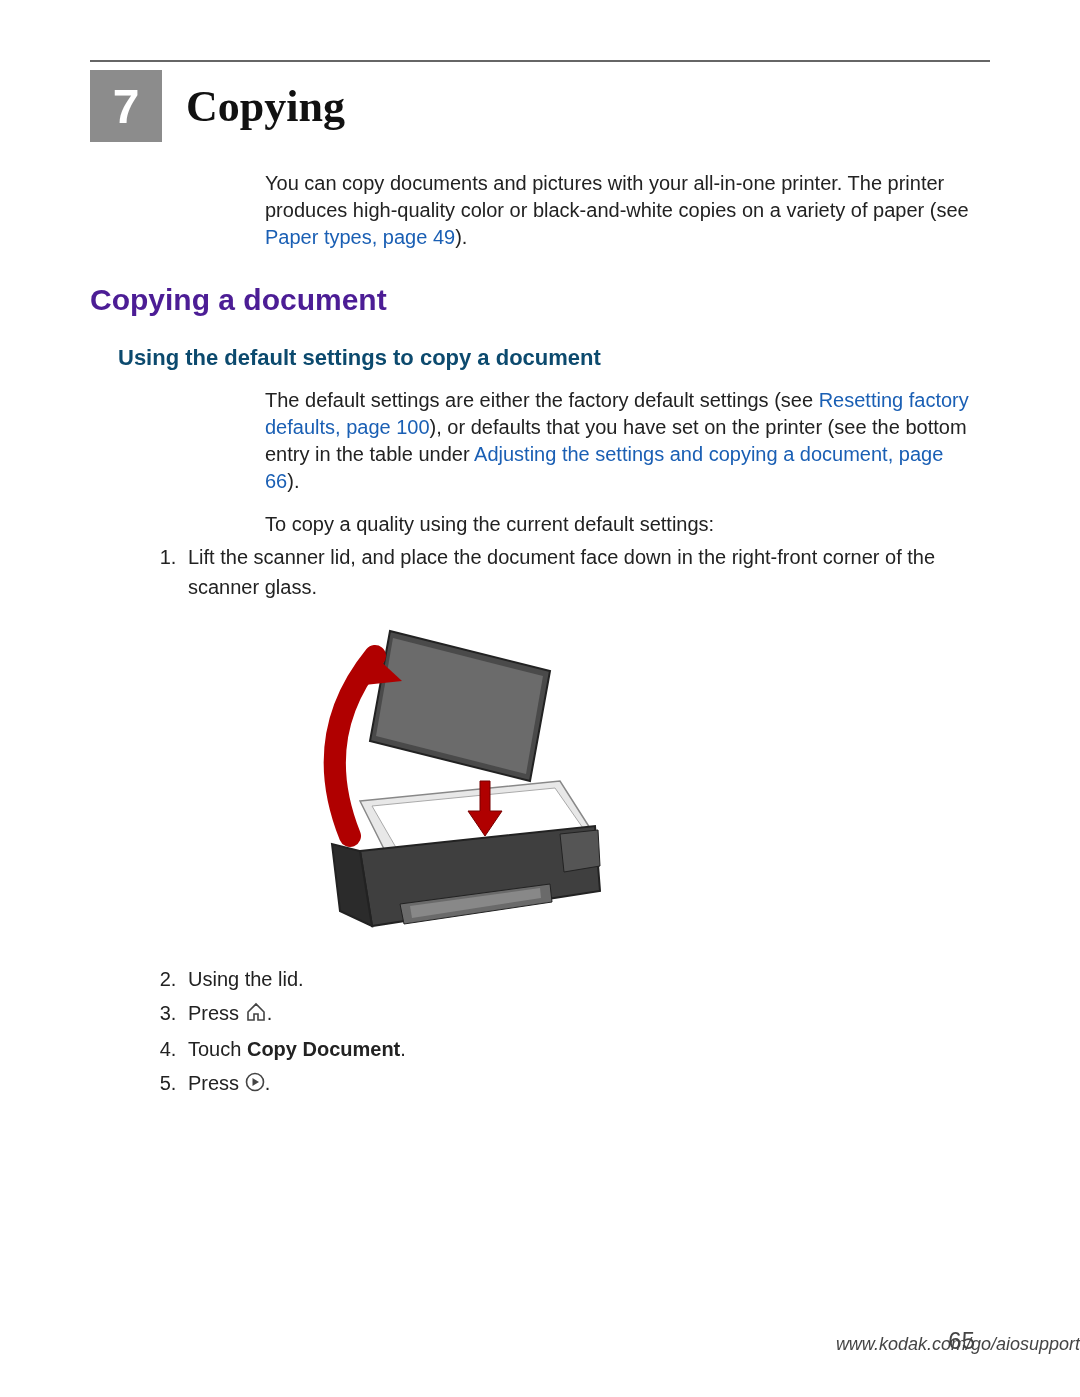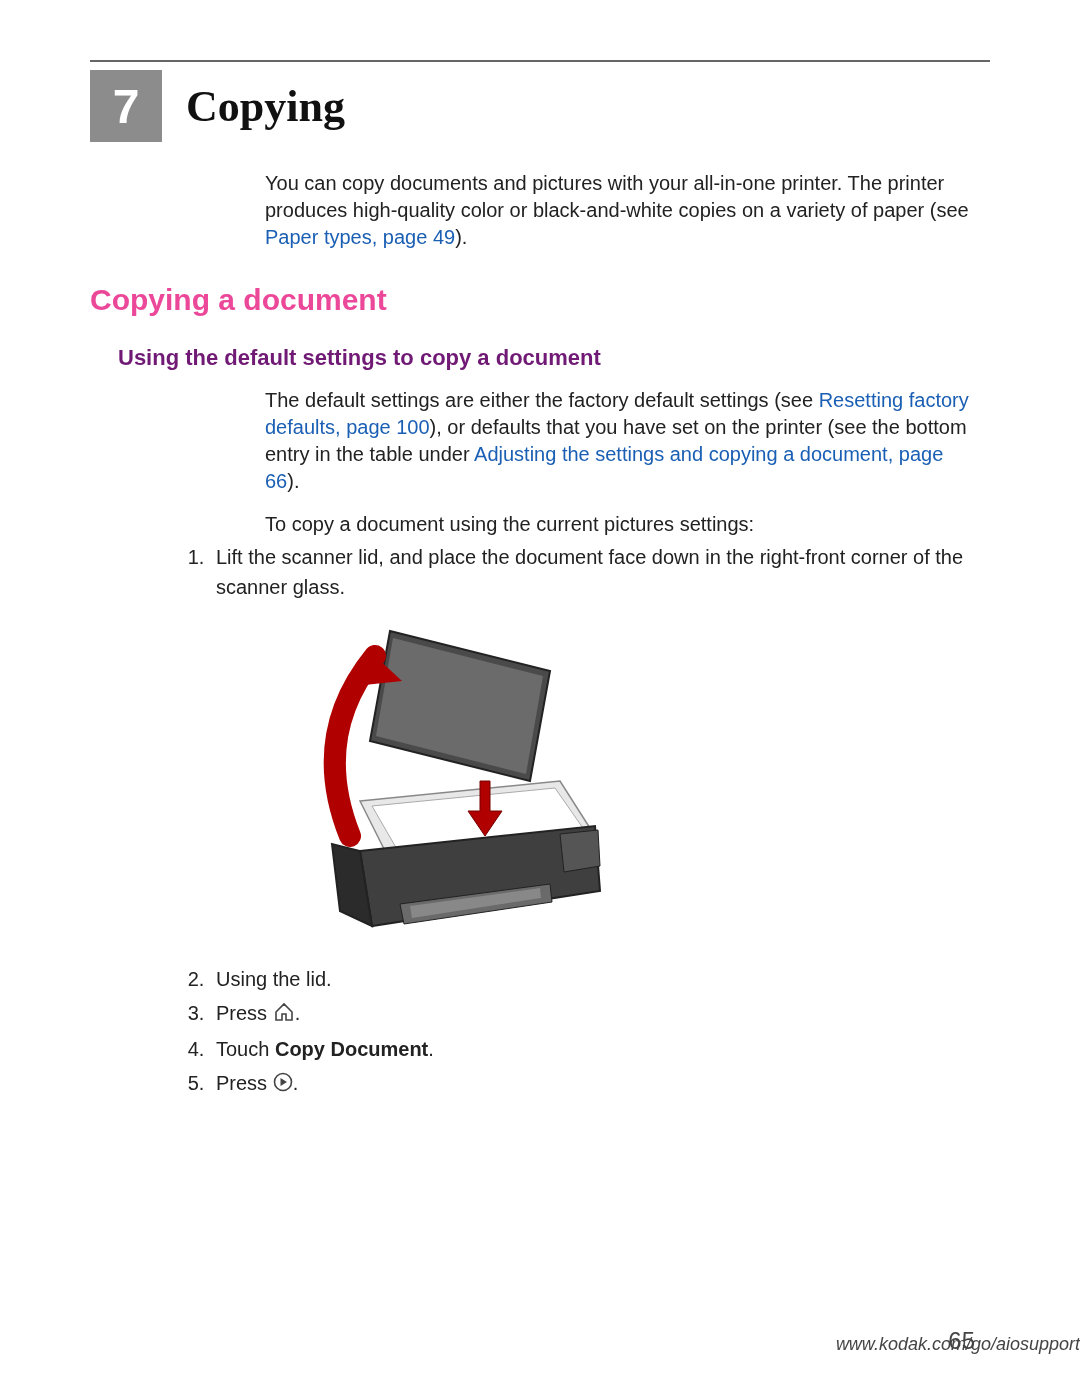--- a/index.html
+++ b/index.html
@@ -54,33 +54,33 @@
     }
     .link {
       color: #1a5fb4;
     }
     h2.section {
       font-size: 30px;
       font-weight: bold;
       font-family: 'Trebuchet MS', Arial, sans-serif;
       margin-top: 32px;
       margin-bottom: 3px;
-      color: #ec4899;
+      color: #4c1d95;
     }
     h3.subsection {
       font-size: 22px;
       font-weight: bold;
       font-family: 'Trebuchet MS', Arial, sans-serif;
       margin-top: 28px;
       margin-bottom: 16px;
       margin-left: 28px;
-      color: #701a75;
+      color: #0c4a6e;
     }
     .ol-steps {
-      margin-left: 120px;
+      margin-left: 92px;
       font-size: 20px;
       line-height: 1.5;
       font-family: 'Segoe UI', 'Helvetica Neue', Arial, sans-serif;
     }
     .ol-steps li { margin-bottom: 4px; padding-left: 6px;}
     .figure {
       margin: 24px 0 24px 230px;
     }
     .inline-icon {
       display: inline-block;
@@ -125,21 +125,21 @@
     </p>
   </div>
 
   <h2 class="section">Copying a document</h2>
 
   <h3 class="subsection">Using the default settings to copy a document</h3>
   <div class="body-indent">
     <p class="para">
       <span>The default settings are either the factory default settings (see </span><span class="link">Resetting factory defaults, page 100</span><span>), or defaults that you have set on the printer (see the bottom entry in the table under </span><span class="link">Adjusting the settings and copying a document, page 66</span><span>).</span>
     </p>
-    <p class="para" style="margin-top:16px;">To copy a document using the current pictures settings:</p>
+    <p class="para" style="margin-top:16px;">To copy a quality using the current default settings:</p>
   </div>
 
   <ol class="ol-steps">
     <li>Lift the scanner lid, and place the document face down in the right-front corner of the scanner glass.</li>
   </ol>
 
   <div class="figure">
     <svg width="290" height="310" viewBox="0 0 290 310">
 
       <path d="M 70 5 L 230 45 L 210 155 L 50 115 Z" fill="#4a4a4a" stroke="#222" stroke-width="2"></path>

